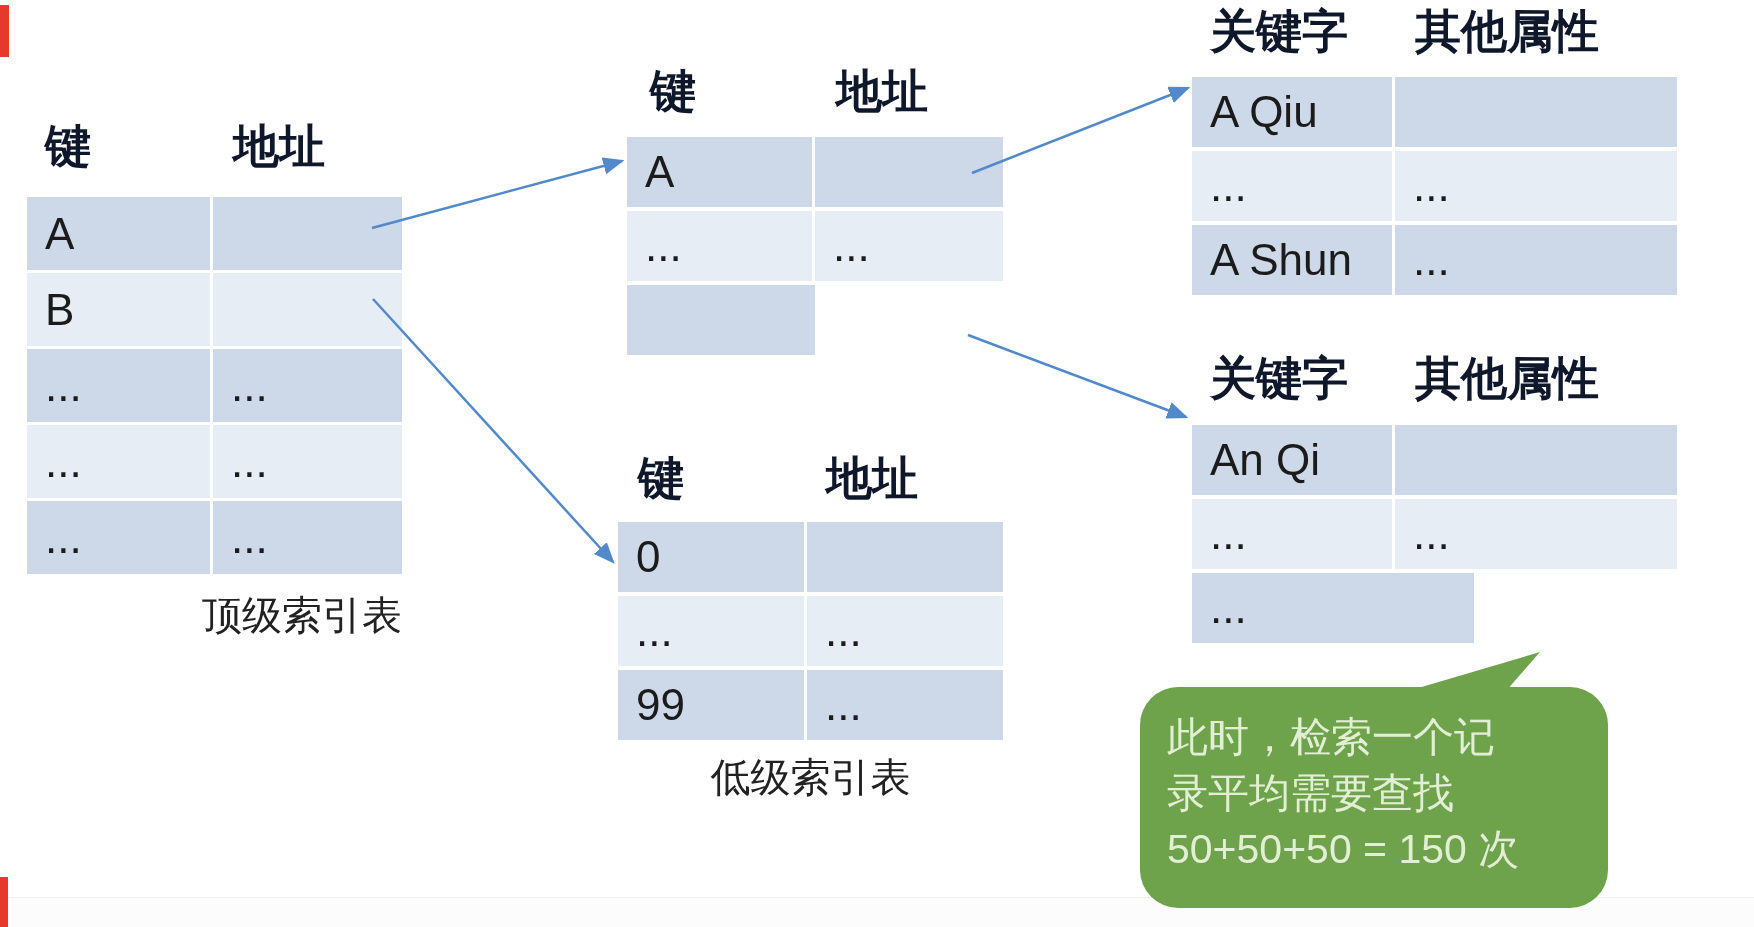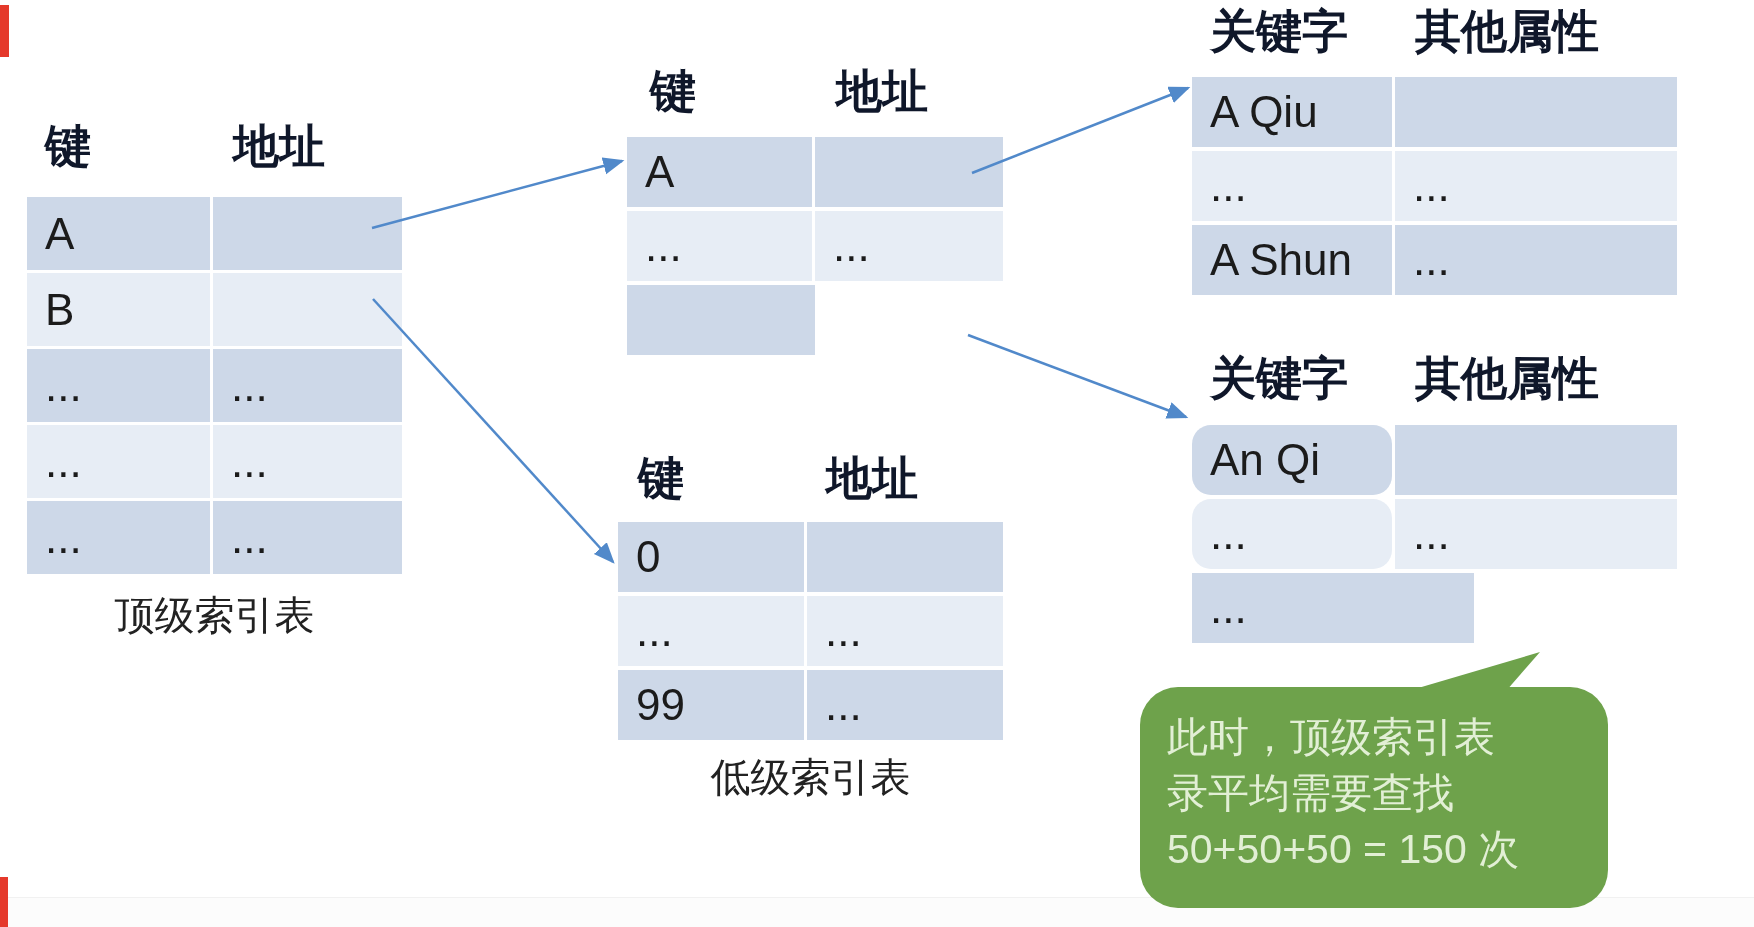--- a/index.html
+++ b/index.html
@@ -25,25 +25,25 @@
   .row { display:flex; column-gap:3px; }
   .cell { display:flex; align-items:center; padding-left:18px;
           font-size:44px; color:#1b1b1b; white-space:nowrap; }
   .dark  .cell { background:#cdd8e8; }
   .light .cell { background:#e7edf5; }
 
   .t1 { left:27px;  top:197px; row-gap:3px; } .t1 .row{height:73px;} .t1 .c1{width:183px;} .t1 .c2{width:189px;}
   .t2 { left:627px; top:137px; row-gap:4px; } .t2 .row{height:70px;} .t2 .c1{width:185px;} .t2 .c2{width:188px;}
   .t3 { left:618px; top:522px; row-gap:4px; } .t3 .row{height:70px;} .t3 .c1{width:186px;} .t3 .c2{width:196px;}
   .t4 { left:1192px;top:77px;  row-gap:4px; } .t4 .row{height:70px;} .t4 .c1{width:200px;} .t4 .c2{width:282px;}
-  .t5 { left:1192px;top:425px; row-gap:4px; } .t5 .row{height:70px;} .t5 .c1{width:200px;border-radius:19px;} .t5 .c2{width:282px;}
+  .t5 { left:1192px;top:425px; row-gap:4px; } .t5 .row{height:70px;} .t5 .c1{width:200px;} .t5 .c2{width:282px;}
 
   
   .caption { position:absolute; font-size:40px; color:#222; text-align:center; z-index:3; }
-  .cap1 { left:27px;  width:375px; top:588px; }
+  .cap1 { left:27px;  width:375px; top:588px;text-align:right; }
   .cap3 { left:618px; width:385px; top:750px;text-align:center; }
 
   
   .bubble { position:absolute; left:1140px; top:687px; width:468px; height:221px;
             background:#6ea24b; border-radius:38px; z-index:6;
             padding:22px 18px 0 27px; color:#e2efd5;
             font-size:41px; line-height:56px; white-space:nowrap; }
 
   
   .redmark { position:absolute; background:#e5392b; z-index:8; }
@@ -158,21 +158,21 @@
     <div class="row light">
       <div class="cell c1">...</div>
       <div class="cell c2">...</div>
     </div>
     <div class="row dark">
       <div class="cell c2">...</div>
     </div>
   </div>
 
   <div class="bubble">
-    <div>此时，顶级索引表</div>
+    <div>此时，检索一个记</div>
     <div>录平均需要查找</div>
     <div>50+50+50 = 150 次</div>
   </div>
 
   <div class="redmark rm-top"></div>
   <div class="redmark rm-bottom"></div>
   <div class="footer"></div>
 
 </div>
 

